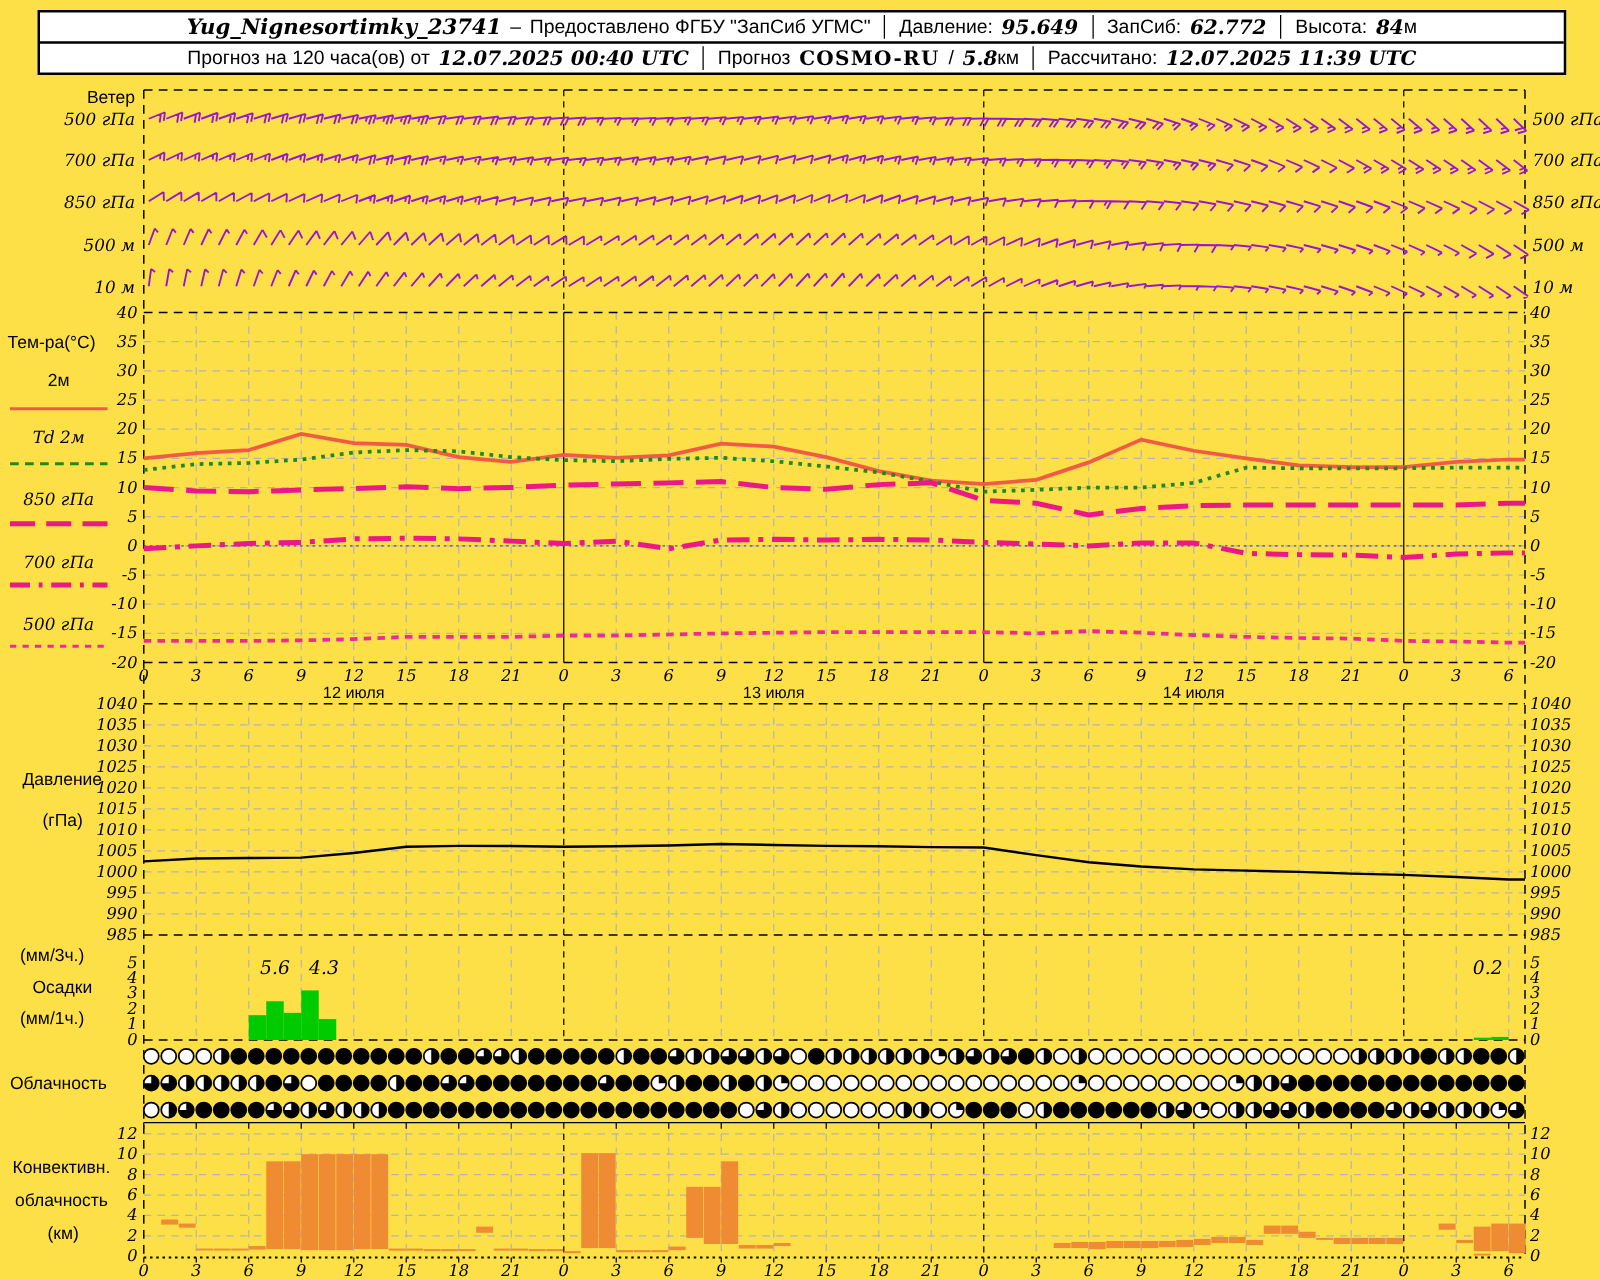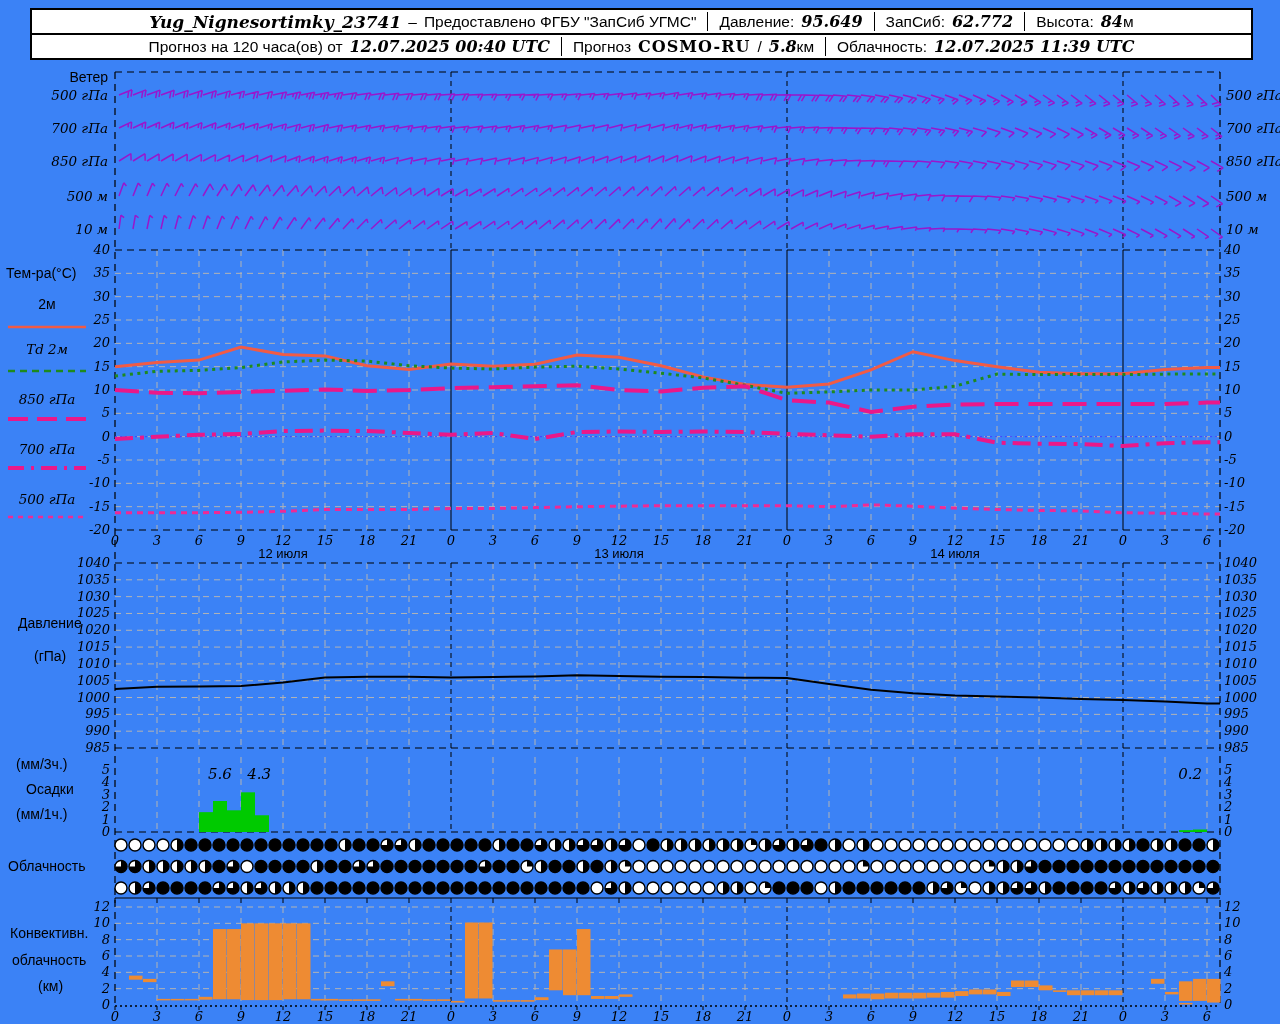--- a/index.html
+++ b/index.html
@@ -1,16 +1,16 @@
 <!DOCTYPE html>
 <html><head>
 <meta charset="utf-8">
 <style>
   html,body{margin:0;padding:0;background:#fff;}
-  .page{position:relative;width:1280px;height:1024px;background:#3b82f6;overflow:hidden;
+  .page{position:relative;width:1280px;height:1024px;background:#fde047;overflow:hidden;
         font-family:"Liberation Sans",sans-serif;}
   .hdr{position:absolute;left:30px;top:8px;width:1219px;border:2px solid #000;background:#fff;z-index:5;}
   .hrow{height:23px;display:flex;align-items:center;justify-content:center;
         font:15.5px "Liberation Sans",sans-serif;white-space:nowrap;color:#000;}
   .hrow1{border-bottom:2px solid #000;}
   .station{font:bold italic 17px "DejaVu Serif",serif;}
   .num{font:bold italic 16px "DejaVu Serif",serif;}
   .model{font:bold 16px "DejaVu Serif",serif;letter-spacing:1px;}
   .sp{display:inline-block;width:7px;}
   .sep{display:inline-block;width:0;border-left:1px solid #000;height:19px;margin:0 11px;}
@@ -54,21 +54,21 @@
       <span class="sep"></span>
       <span>Прогноз</span>
         <span class="sp"></span>
       <span class="model">COSMO-RU</span>
         <span class="sp"></span>
       <span>/</span>
         <span class="sp"></span>
       <span class="num">5.8</span>
         <span>км</span>
       <span class="sep"></span>
-      <span>Облачность:</span>
+      <span>Рассчитано:</span>
         <span class="sp"></span>
       <span class="num">12.07.2025 11:39 UTC</span>
     </div>
   </div>
 
   <svg id="chart" width="1280" height="1024" viewBox="0 0 1280 1024" xmlns="http://www.w3.org/2000/svg">
       <line x1="157" y1="250" x2="157" y2="530" stroke="#b4b4b4" stroke-width="1" stroke-dasharray="6 5"></line>
       <line x1="157" y1="563" x2="157" y2="748" stroke="#b4b4b4" stroke-width="1" stroke-dasharray="6 5"></line>
       <line x1="157" y1="757" x2="157" y2="832" stroke="#b4b4b4" stroke-width="1" stroke-dasharray="6 5"></line>
       <line x1="157" y1="907" x2="157" y2="1005" stroke="#b4b4b4" stroke-width="1" stroke-dasharray="6 5"></line>

